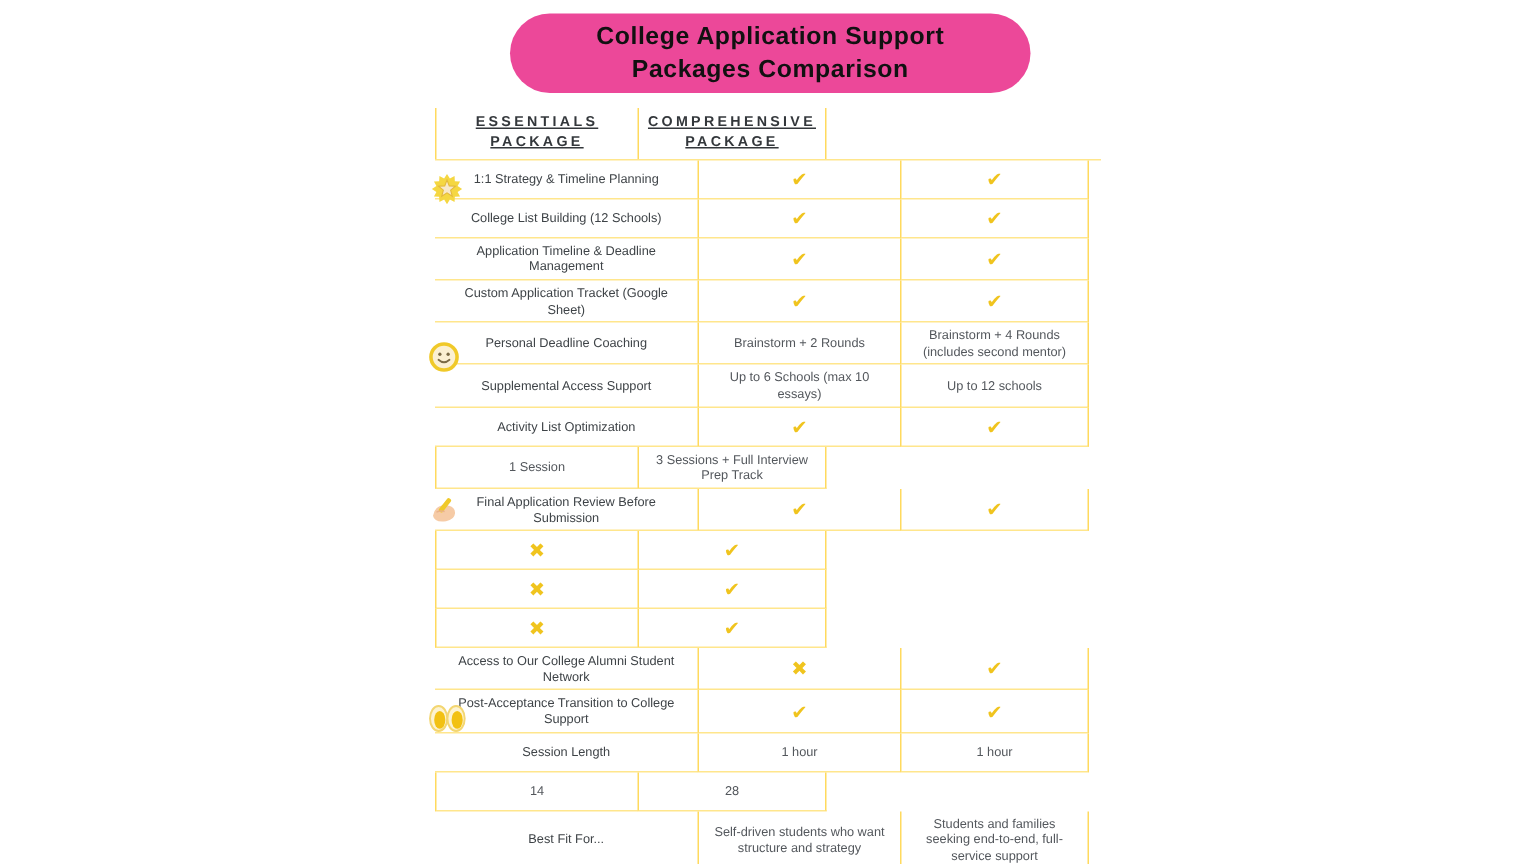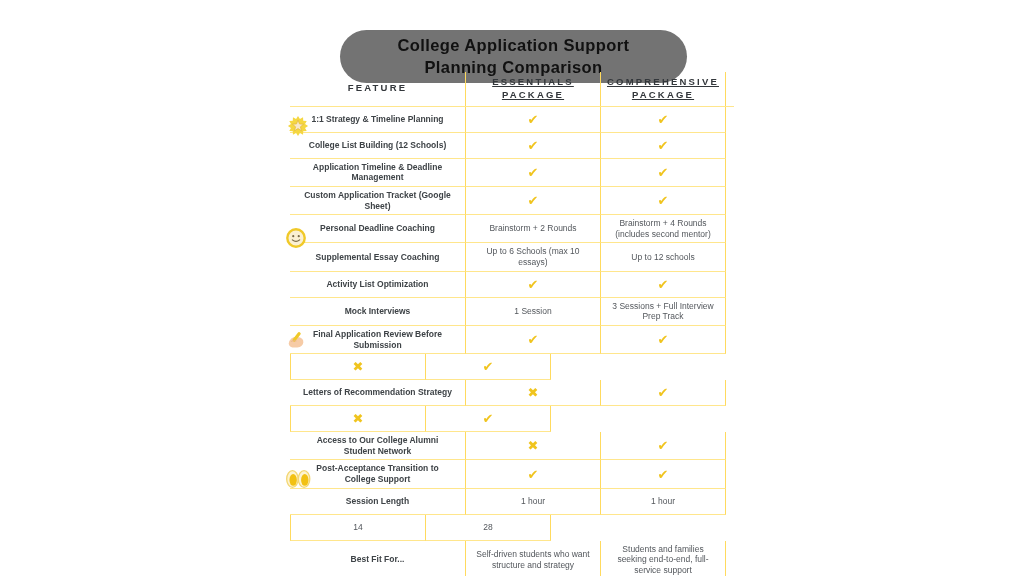--- a/index.html
+++ b/index.html
@@ -29,48 +29,47 @@
   .c1 { width:175px; }
   .c2 { width:135px; }
   .c3 { width:126px; }
   .th {
     min-height:31px; font-weight:bold; font-size:9.5px; letter-spacing:2.2px;
     color:#33373b; padding:4px 4px; line-height:1.35;
   }
   .td {
     min-height:26px; padding:3px 10px; line-height:1.25; border-bottom:1px solid #ffe68c;
   }
-  .td.feature { font-weight:bold; font-size:8.5px; color:#3e4347; }
+  .td.feature { font-weight:normal; font-size:8.5px; color:#3e4347; }
   .td.val { font-size:8.5px; color:#53575c; }
   .td.mark { font-size:13px; font-weight:bold; color:#f0c41e; line-height:1; }
   .vline-l { border-left:1px solid #ffda5e; }
   .vline-r { border-right:1px solid #ffda5e; }
   .th.vline-l { border-left:1px solid #ffda5e;text-decoration:underline; }
   .hline-b { border-bottom:1px solid #ffe68c; }
   #table .tr:last-child .td { border-bottom:none; }
   
   .side-icon { position:absolute; width:22px; height:22px; }
   #icon-star    { left:287px; top:115px; }
   #icon-smiley  { left:285px; top:227px; }
   #icon-hand    { left:285px; top:330px; }
   #icon-eyes    { left:285px; top:468px; width:26px; }
 </style>
 </head>
 <body>
 
 <div id="stage">
 
-  <div id="title-pill" style="background: #737373; margin-top: 21px;">
+  <div id="title-pill" style="background: #ec4899;">
     <div class="tline">College Application Support</div>
-    <div class="tline">Planning Comparison</div>
+    <div class="tline">Packages Comparison</div>
   </div>
 
   <div id="table">
     <div class="tr hline-b">
-      <div class="th c1">FEATURE</div>
       <div class="th c2 vline-l">ESSENTIALS PACKAGE</div>
       <div class="th c3 vline-l vline-r">COMPREHENSIVE PACKAGE</div>
     </div>
     <div id="rows-host">
     <div class="tr">
       <div class="td feature c1">1:1 Strategy &amp; Timeline Planning</div>
       <div class="td val c2 vline-l mark">✔</div>
       <div class="td val c3 vline-l vline-r mark">✔</div>
     </div>
 
@@ -92,50 +91,48 @@
       <div class="td val c3 vline-l vline-r mark">✔</div>
     </div>
 
     <div class="tr">
       <div class="td feature c1">Personal Deadline Coaching</div>
       <div class="td val c2 vline-l">Brainstorm + 2 Rounds</div>
       <div class="td val c3 vline-l vline-r">Brainstorm + 4 Rounds (includes second mentor)</div>
     </div>
 
     <div class="tr">
-      <div class="td feature c1">Supplemental Essay Coaching</div>
+      <div class="td feature c1">Supplemental Access Support</div>
       <div class="td val c2 vline-l">Up to 6 Schools (max 10 essays)</div>
       <div class="td val c3 vline-l vline-r">Up to 12 schools</div>
     </div>
 
     <div class="tr">
       <div class="td feature c1">Activity List Optimization</div>
       <div class="td val c2 vline-l mark">✔</div>
       <div class="td val c3 vline-l vline-r mark">✔</div>
     </div>
 
     <div class="tr">
-      <div class="td feature c1">Mock Interviews</div>
       <div class="td val c2 vline-l">1 Session</div>
       <div class="td val c3 vline-l vline-r">3 Sessions + Full Interview Prep Track</div>
     </div>
 
     <div class="tr">
       <div class="td feature c1">Final Application Review Before Submission</div>
       <div class="td val c2 vline-l mark">✔</div>
       <div class="td val c3 vline-l vline-r mark">✔</div>
     </div>
 
     <div class="tr">
       <div class="td val c2 vline-l mark">✖</div>
       <div class="td val c3 vline-l vline-r mark">✔</div>
     </div>
 
     <div class="tr">
-      <div class="td feature c1">Letters of Recommendation Strategy</div>
       <div class="td val c2 vline-l mark">✖</div>
       <div class="td val c3 vline-l vline-r mark">✔</div>
     </div>
 
     <div class="tr">
       <div class="td val c2 vline-l mark">✖</div>
       <div class="td val c3 vline-l vline-r mark">✔</div>
     </div>
 
     <div class="tr">

